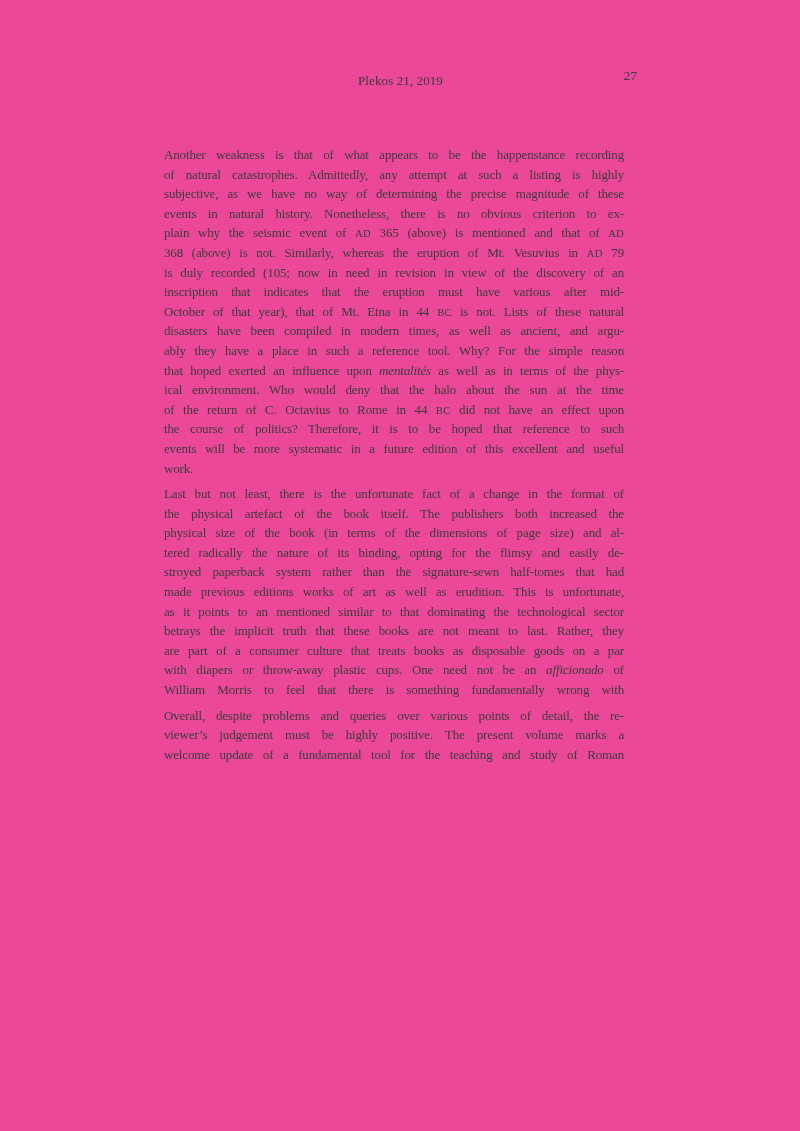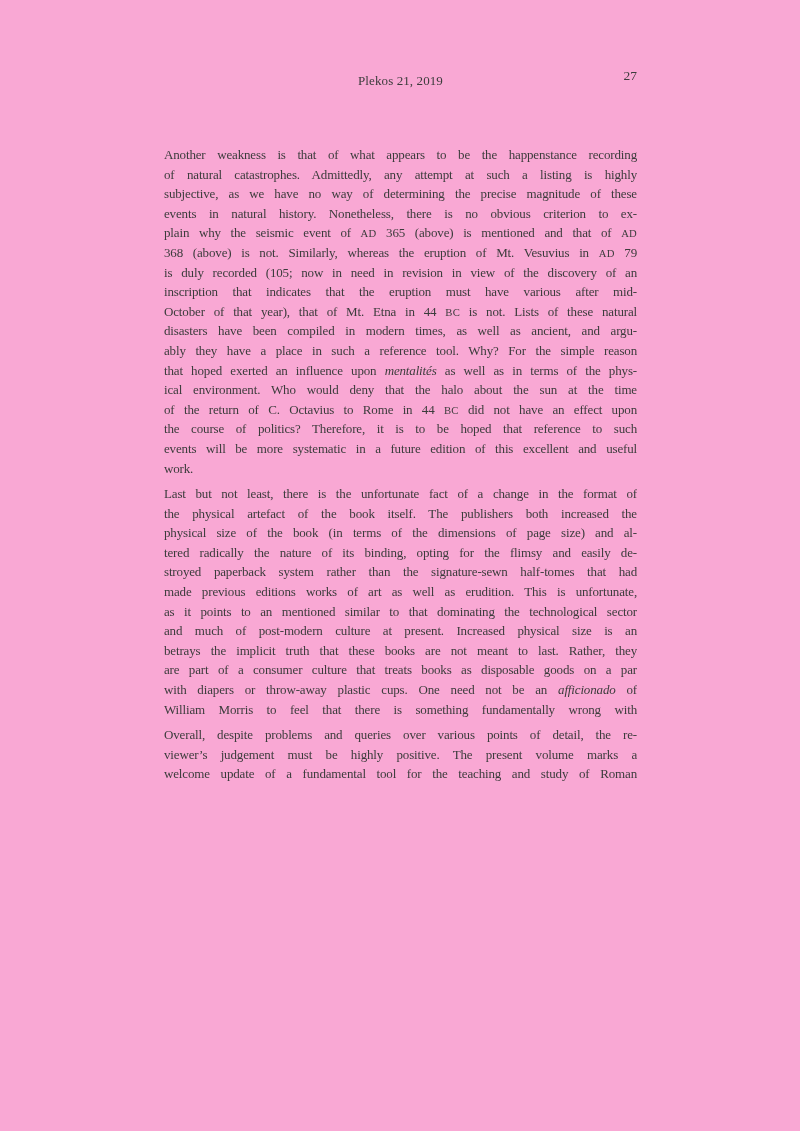--- a/index.html
+++ b/index.html
@@ -4,21 +4,21 @@
 <style>
   html, body {
     margin: 0;
     padding: 0;
     background: #ffffff;
   }
   .page {
     position: relative;
     width: 800px;
     height: 1131px;
-    background: #f9a8d4;
+    background: #ec4899;
     font-family: "Liberation Serif", "DejaVu Serif", serif;
     color: #3c3c3c;
     overflow: hidden;
   }
   .page-header {
     position: absolute;
     left: 164px;
     width: 473px;
     top: 73px;
     height: 18px;
@@ -36,21 +36,21 @@
     font-size: 13.5px;
     color: #3c3c3c;
   }
   .document-body {
     position: absolute;
     left: 164px;
     top: 145px;
     width: 473px;
   }
   .paragraph {
-    margin: 0 0 6px 0;
+    margin: 0 13px 6px 0;
   }
   .line {
     text-align: justify;
     text-align-last: justify;
     line-height: 19.6px;
     height: 19.6px;
     font-size: 13px;
     letter-spacing: -0.15px;
     word-spacing: 0.3px;
     overflow: hidden;
@@ -99,21 +99,20 @@
         <div class="line line-last"><span>work.</span></div>
       </div>
       <div class="paragraph">
         <div class="line"><span>Last but not least, there is the unfortunate fact of a change in the format of</span></div>
         <div class="line"><span>the physical artefact of the book itself. The publishers both increased the</span></div>
         <div class="line"><span>physical size of the book (in terms of the dimensions of page size) and al-</span></div>
         <div class="line"><span>tered radically the nature of its binding, opting for the flimsy and easily de-</span></div>
         <div class="line"><span>stroyed paperback system rather than the signature-sewn half-tomes that had</span></div>
         <div class="line"><span>made previous editions works of art as well as erudition. This is unfortunate,</span></div>
         <div class="line"><span>as it points to an mentioned similar to that dominating the technological sector</span></div>
-        <div class="line"><span>and much of post-modern culture at present. Increased physical size is an</span></div>
         <div class="line"><span>betrays the implicit truth that these books are not meant to last. Rather, they</span></div>
         <div class="line"><span>are part of a consumer culture that treats books as disposable goods on a par</span></div>
         <div class="line"><span>with diapers or throw-away plastic cups. One need not be an </span><span class="seg-italic">afficionado</span><span> of</span></div>
         <div class="line"><span>William Morris to feel that there is something fundamentally wrong with</span></div>
       </div>
       <div class="paragraph">
         <div class="line"><span>Overall, despite problems and queries over various points of detail, the re-</span></div>
         <div class="line"><span>viewer’s judgement must be highly positive. The present volume marks a</span></div>
         <div class="line"><span>welcome update of a fundamental tool for the teaching and study of Roman</span></div>
       </div>

